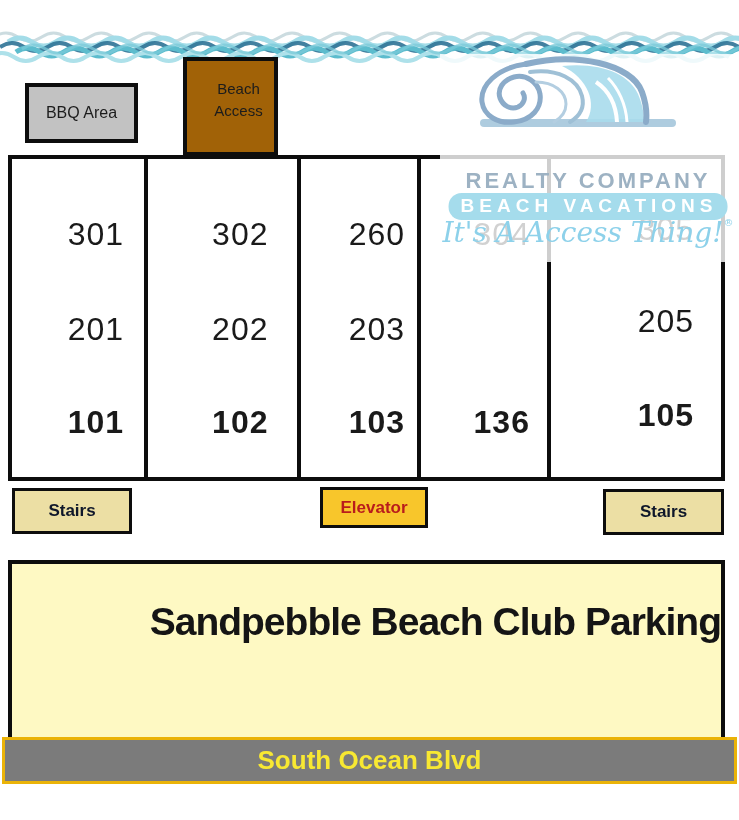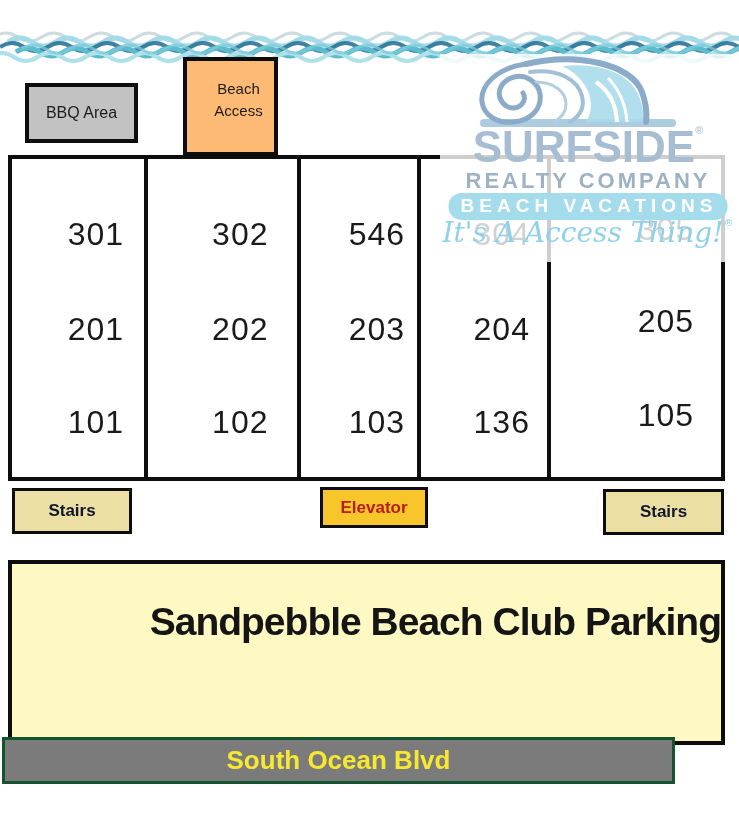--- a/index.html
+++ b/index.html
@@ -8,47 +8,47 @@
     font-family:"Liberation Sans",sans-serif;color:#111;
   }
   
   .waves{position:absolute;left:0;top:30px;width:739px;height:38px;}
 
   
   .box{position:absolute;display:flex;align-items:center;justify-content:center;
        text-align:center;box-sizing:border-box;border:4px solid #0d0d0d;}
   .bbq{left:25px;top:83px;width:113px;height:60px;background:#c2c2c2;
        font-size:16px;color:#1c1c1c;}
-  .beach-access{left:183px;top:57px;width:95px;height:99px;background:#fdba74;
+  .beach-access{left:183px;top:57px;width:95px;height:99px;background:#a16207;
        font-size:15px;line-height:1.45;color:#1c1c1c;padding-left:16px;}
   .beach-access span{display:block;width:62px;margin-top:-14px;}
   .stairs{background:#ecdfa4;border-width:3px;font-size:17px;font-weight:600;color:#0f172a;}
   .s-left{left:12px;top:488px;width:120px;height:46px;}
   .s-right{left:603px;top:489px;width:121px;height:46px;}
   .elevator{left:320px;top:487px;width:108px;height:41px;background:#f8c62b;
        border-width:3px;font-size:17px;font-weight:600;color:#b91c1c;}
 
   
   .building{position:absolute;left:8px;top:155px;width:717px;height:326px;
        box-sizing:border-box;border:4px solid #0d0d0d;display:flex;background:#fff;}
   .bcol{position:relative;box-sizing:border-box;border-right:4px solid #0d0d0d;}
   .bcol:last-child{border-right:none;}
   .bcol .unit{position:absolute;left:0;width:100%;text-align:center;
        font-size:32px;color:#1a1a1a;letter-spacing:1px;padding-left:18px;}
   .unit.r3{top:57px;}
   .unit.r2{top:152px;}
-  .unit.r1{top:245px;}
+  .unit.r1{top:245px;font-weight:bold;}
 
   
   .parking{position:absolute;left:8px;top:560px;width:717px;height:185px;
        box-sizing:border-box;border:4px solid #0d0d0d;background:#fef9c3;
        display:flex;justify-content:flex-end;}
   .parking span{margin-top:36px;font-size:39px;font-weight:bold;letter-spacing:-1px;color:#151515;}
-  .road{position:absolute;left:2px;top:737px;width:673px;height:47px;
-       box-sizing:border-box;border:3px solid #14532d;background:#7b7b7b;
+  .road{position:absolute;left:2px;top:737px;width:735px;height:47px;
+       box-sizing:border-box;border:3px solid #eab308;background:#7b7b7b;
        display:flex;align-items:center;justify-content:center;}
   .road span{color:#f8e832;font-size:26px;font-weight:bold;letter-spacing:0px;}
 
   
   .logo{position:absolute;left:440px;top:54px;width:296px;height:208px;
        background:rgba(255,255,255,0.8);}
   .logo .swirl{position:absolute;left:26px;top:2px;width:222px;height:74px;}
   .logo-name{position:absolute;top:68px;width:100%;text-align:center;
        font-size:44px;font-weight:bold;color:#a7bdd2;letter-spacing:0px;white-space:nowrap;}
   .logo-name sup{font-size:11px;color:#b4c6d6;vertical-align:28px;}
@@ -92,27 +92,26 @@
       <span class="unit r3">301</span>
       <span class="unit r2">201</span>
       <span class="unit r1">101</span>
     </div>
     <div class="bcol" style="width:156px;">
       <span class="unit r3">302</span>
       <span class="unit r2">202</span>
       <span class="unit r1">102</span>
     </div>
     <div class="bcol" style="width:122px;">
-      <span class="unit r3">546</span>
+      <span class="unit r3">260</span>
       <span class="unit r2">203</span>
       <span class="unit r1">103</span>
     </div>
     <div class="bcol" style="width:132px;">
       <span class="unit r3">304</span>
-      <span class="unit r2">204</span>
       <span class="unit r1">136</span>
     </div>
     <div class="bcol" style="width:149px;margin-left:24px;">
       <span class="unit r3" style="top:52px;">305</span>
       <span class="unit r2" style="top:144px;">205</span>
       <span class="unit r1" style="top:238px;">105</span>
     </div>
   </div>
 
   <div class="box stairs s-left">
@@ -141,19 +140,18 @@
       <path d="M96,10 C135,6 163,18 172,38 C177,50 178,58 178,66 L120,66 C132,48 122,22 96,10 Z" fill="#a8dcec" opacity="0.9"></path>
       <path d="M130,26 C142,34 150,48 151,66" stroke="#ffffff" stroke-width="4" fill="none"></path>
       <path d="M142,22 C152,32 160,48 161,66" stroke="#ffffff" stroke-width="3" fill="none"></path>
 
       <path d="M60,8 C110,-4 166,8 176,36 C181,50 181,58 180,66" stroke="#8babc9" stroke-width="6" fill="none" stroke-linecap="round"></path>
 
       <path d="M60,8 C30,12 14,30 16,46 C18,60 32,68 48,66 C66,64 76,52 74,38 C72,26 60,18 48,21 C37,24 31,33 34,42 C37,50 45,54 52,51 C58,48 60,42 57,37" stroke="#8babc9" stroke-width="5" fill="none" stroke-linecap="round"></path>
       <path d="M64,16 C92,12 112,24 116,40 C119,52 114,60 104,66" stroke="#9fc0d6" stroke-width="4" fill="none" stroke-linecap="round"></path>
       <path d="M70,26 C88,26 100,36 100,48 C100,56 95,62 88,66" stroke="#b3cee1" stroke-width="3" fill="none" stroke-linecap="round"></path>
     </svg>
-    <div class="logo-name"><span>SURFSIDE</span><sup>®</sup></div>
     <div class="logo-sub">REALTY COMPANY</div>
     <div class="logo-banner">BEACH VACATIONS</div>
     <div class="logo-tagline"><span>It's A Access Thing!</span><sup>®</sup></div>
   </div>
 
 </div>
 
 </body></html>

